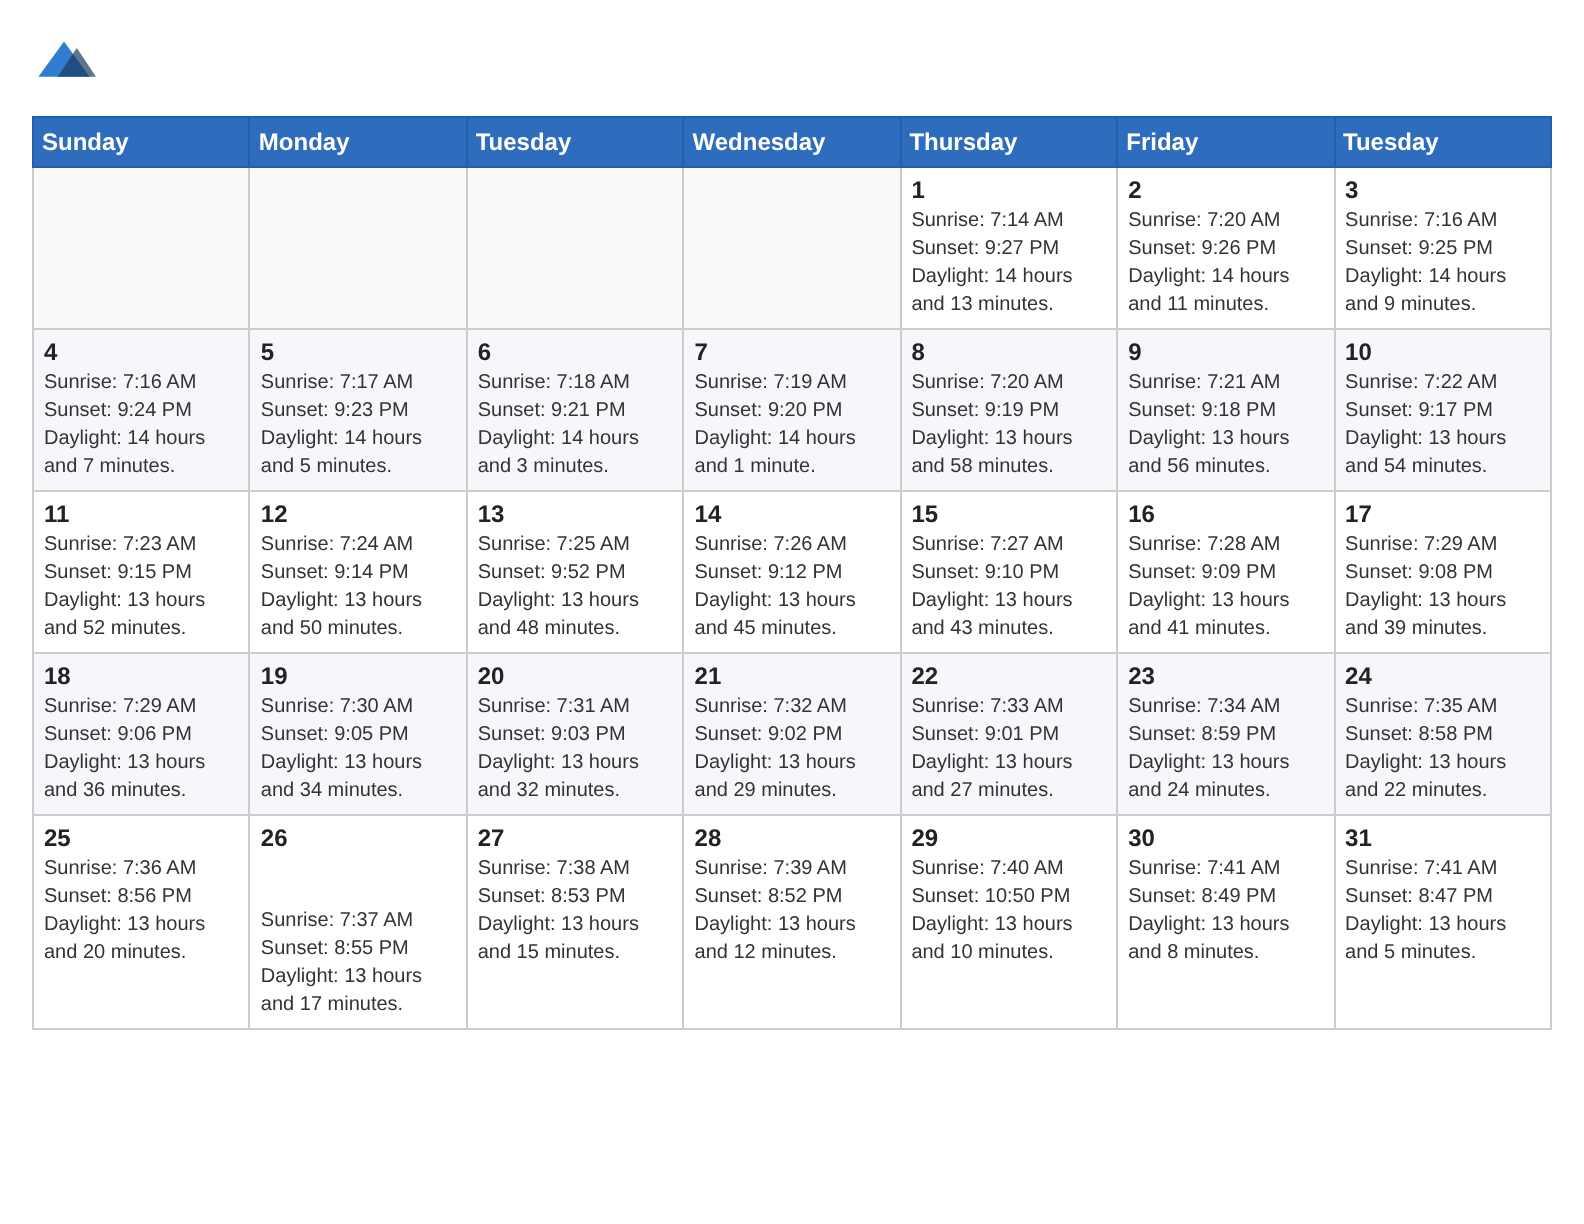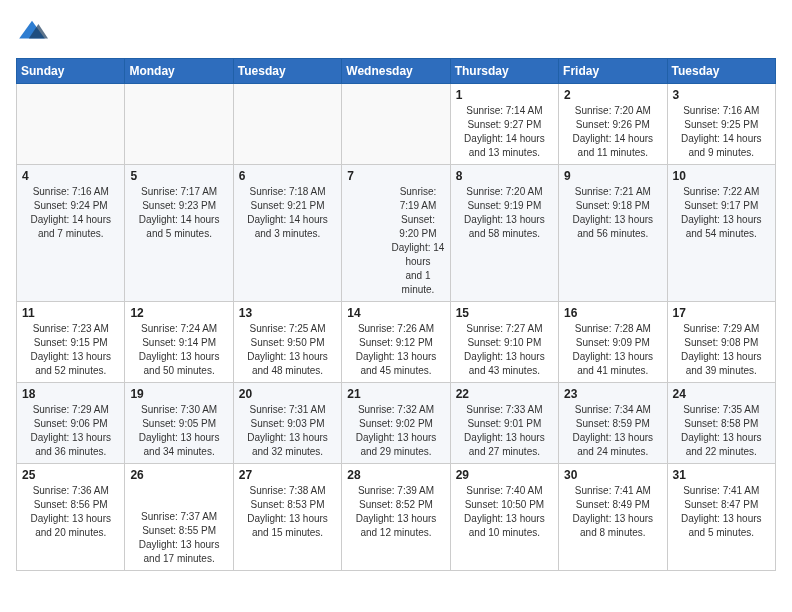--- a/index.html
+++ b/index.html
@@ -75,21 +75,20 @@
       font-size: 12px;
       font-weight: bold;
       color: #222;
       display: block;
       margin-bottom: 2px;
     }
     .day-info {
       color: #333;
       font-size: 10px;
       line-height: 1.4;
-      text-align: center;
     }
     .empty-cell {
       background: #f9f9f9 !important;
     }
   </style>
 </head>
 <body>
 
 <div class="header-area">
   <div class="logo">
@@ -166,21 +165,21 @@
         </td>
         <td>
           <span class="day-num">6</span>
           <div class="day-info" style="white-space: pre-line;">Sunrise: 7:18 AM
 Sunset: 9:21 PM
 Daylight: 14 hours
 and 3 minutes.</div>
         </td>
         <td>
           <span class="day-num">7</span>
-          <div class="day-info" style="white-space: pre-line; margin-left: 44px;">Sunrise: 7:19 AM
+          <div class="day-info" style="white-space: pre-line;">Sunrise: 7:19 AM
 Sunset: 9:20 PM
 Daylight: 14 hours
 and 1 minute.</div>
         </td>
         <td>
           <span class="day-num">8</span>
           <div class="day-info" style="white-space: pre-line;">Sunrise: 7:20 AM
 Sunset: 9:19 PM
 Daylight: 13 hours
 and 58 minutes.</div>
@@ -211,21 +210,21 @@
         <td>
           <span class="day-num">12</span>
           <div class="day-info" style="white-space: pre-line;">Sunrise: 7:24 AM
 Sunset: 9:14 PM
 Daylight: 13 hours
 and 50 minutes.</div>
         </td>
         <td>
           <span class="day-num">13</span>
           <div class="day-info" style="white-space: pre-line;">Sunrise: 7:25 AM
-Sunset: 9:50 PM
+Sunset: 9:52 PM
 Daylight: 13 hours
 and 48 minutes.</div>
         </td>
         <td>
           <span class="day-num">14</span>
           <div class="day-info" style="white-space: pre-line;">Sunrise: 7:26 AM
 Sunset: 9:12 PM
 Daylight: 13 hours
 and 45 minutes.</div>
         </td>

